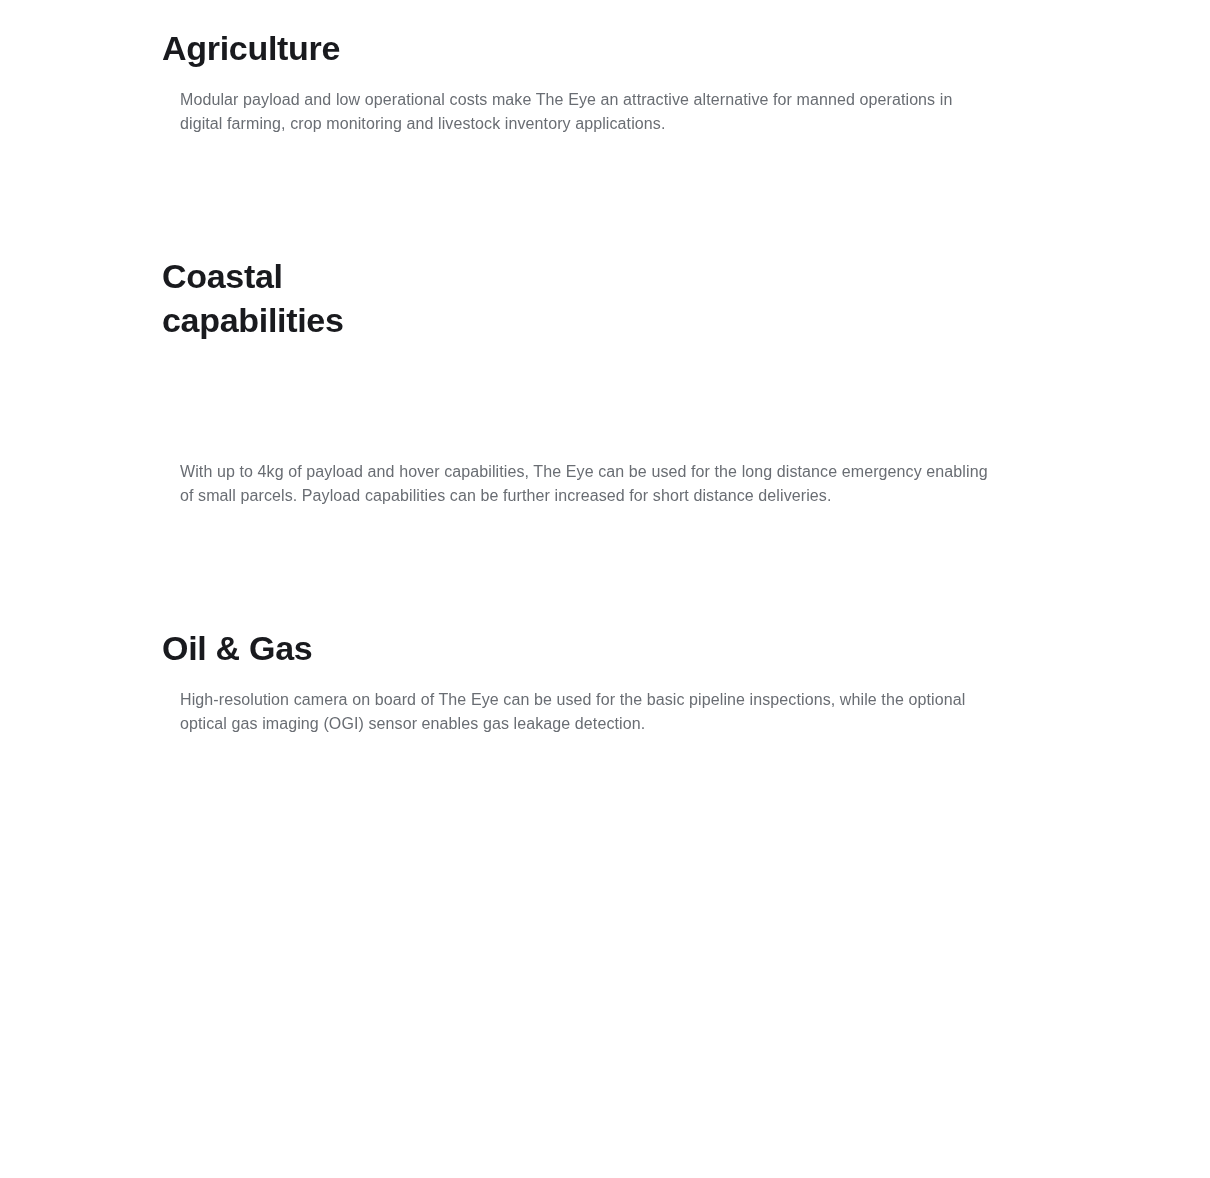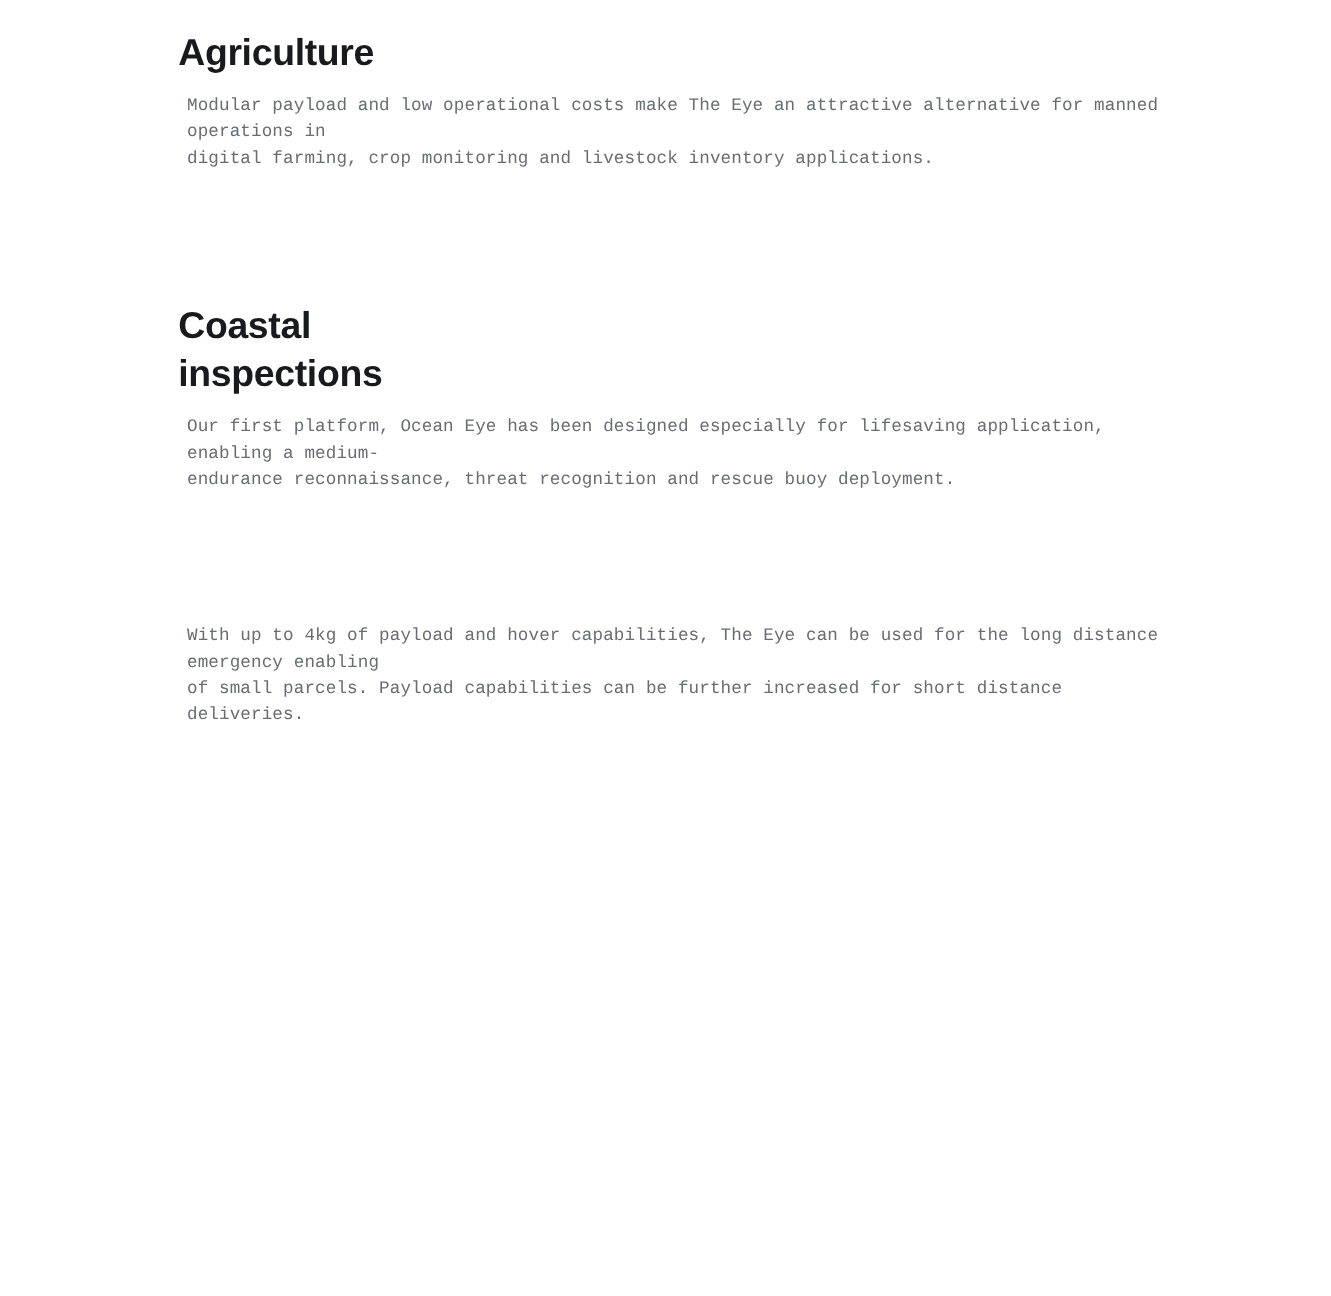--- a/index.html
+++ b/index.html
@@ -27,51 +27,51 @@
     margin: 0 0 14px 0;
     font-size: 34px;
     line-height: 44px;
     font-weight: 700;
     letter-spacing: -0.3px;
     color: #191a1e;
     max-width: 380px;
     white-space: pre-line; 
   }
   .section-body {
-    margin: 8px;
+    margin: 18px;
     font-size: 16px;
     line-height: 24px;
     font-weight: 400;
     color: #696d73;
     letter-spacing: 0.1px;
     max-width: 900px;
     white-space: pre-line; 
-    font-family: Liberation Mono, monospace;
   }
 </style>
 </head>
 <body>
 
 <main class="page">
 
   <section class="use-case-section">
     <h2 class="section-title">Agriculture</h2>
     <p class="section-body">Modular payload and low operational costs make The Eye an attractive alternative for manned operations in
 digital farming, crop monitoring and livestock inventory applications.</p>
   </section>
 
   <section class="use-case-section">
     <h2 class="section-title">Coastal
-inspections</h2>
-    <p class="section-body">Our first platform, Ocean Eye has been designed especially for lifesaving application, enabling a medium-
-endurance reconnaissance, threat recognition and rescue buoy deployment.</p>
+capabilities</h2>
   </section>
 
   <section class="use-case-section">
     <p class="section-body">With up to 4kg of payload and hover capabilities, The Eye can be used for the long distance emergency enabling
 of small parcels. Payload capabilities can be further increased for short distance deliveries.</p>
   </section>
 
   <section class="use-case-section">
+    <h2 class="section-title">Oil &amp; Gas</h2>
+    <p class="section-body">High-resolution camera on board of The Eye can be used for the basic pipeline inspections, while the optional
+optical gas imaging (OGI) sensor enables gas leakage detection.</p>
   </section>
 
 
 </main>
 
 </body></html>

